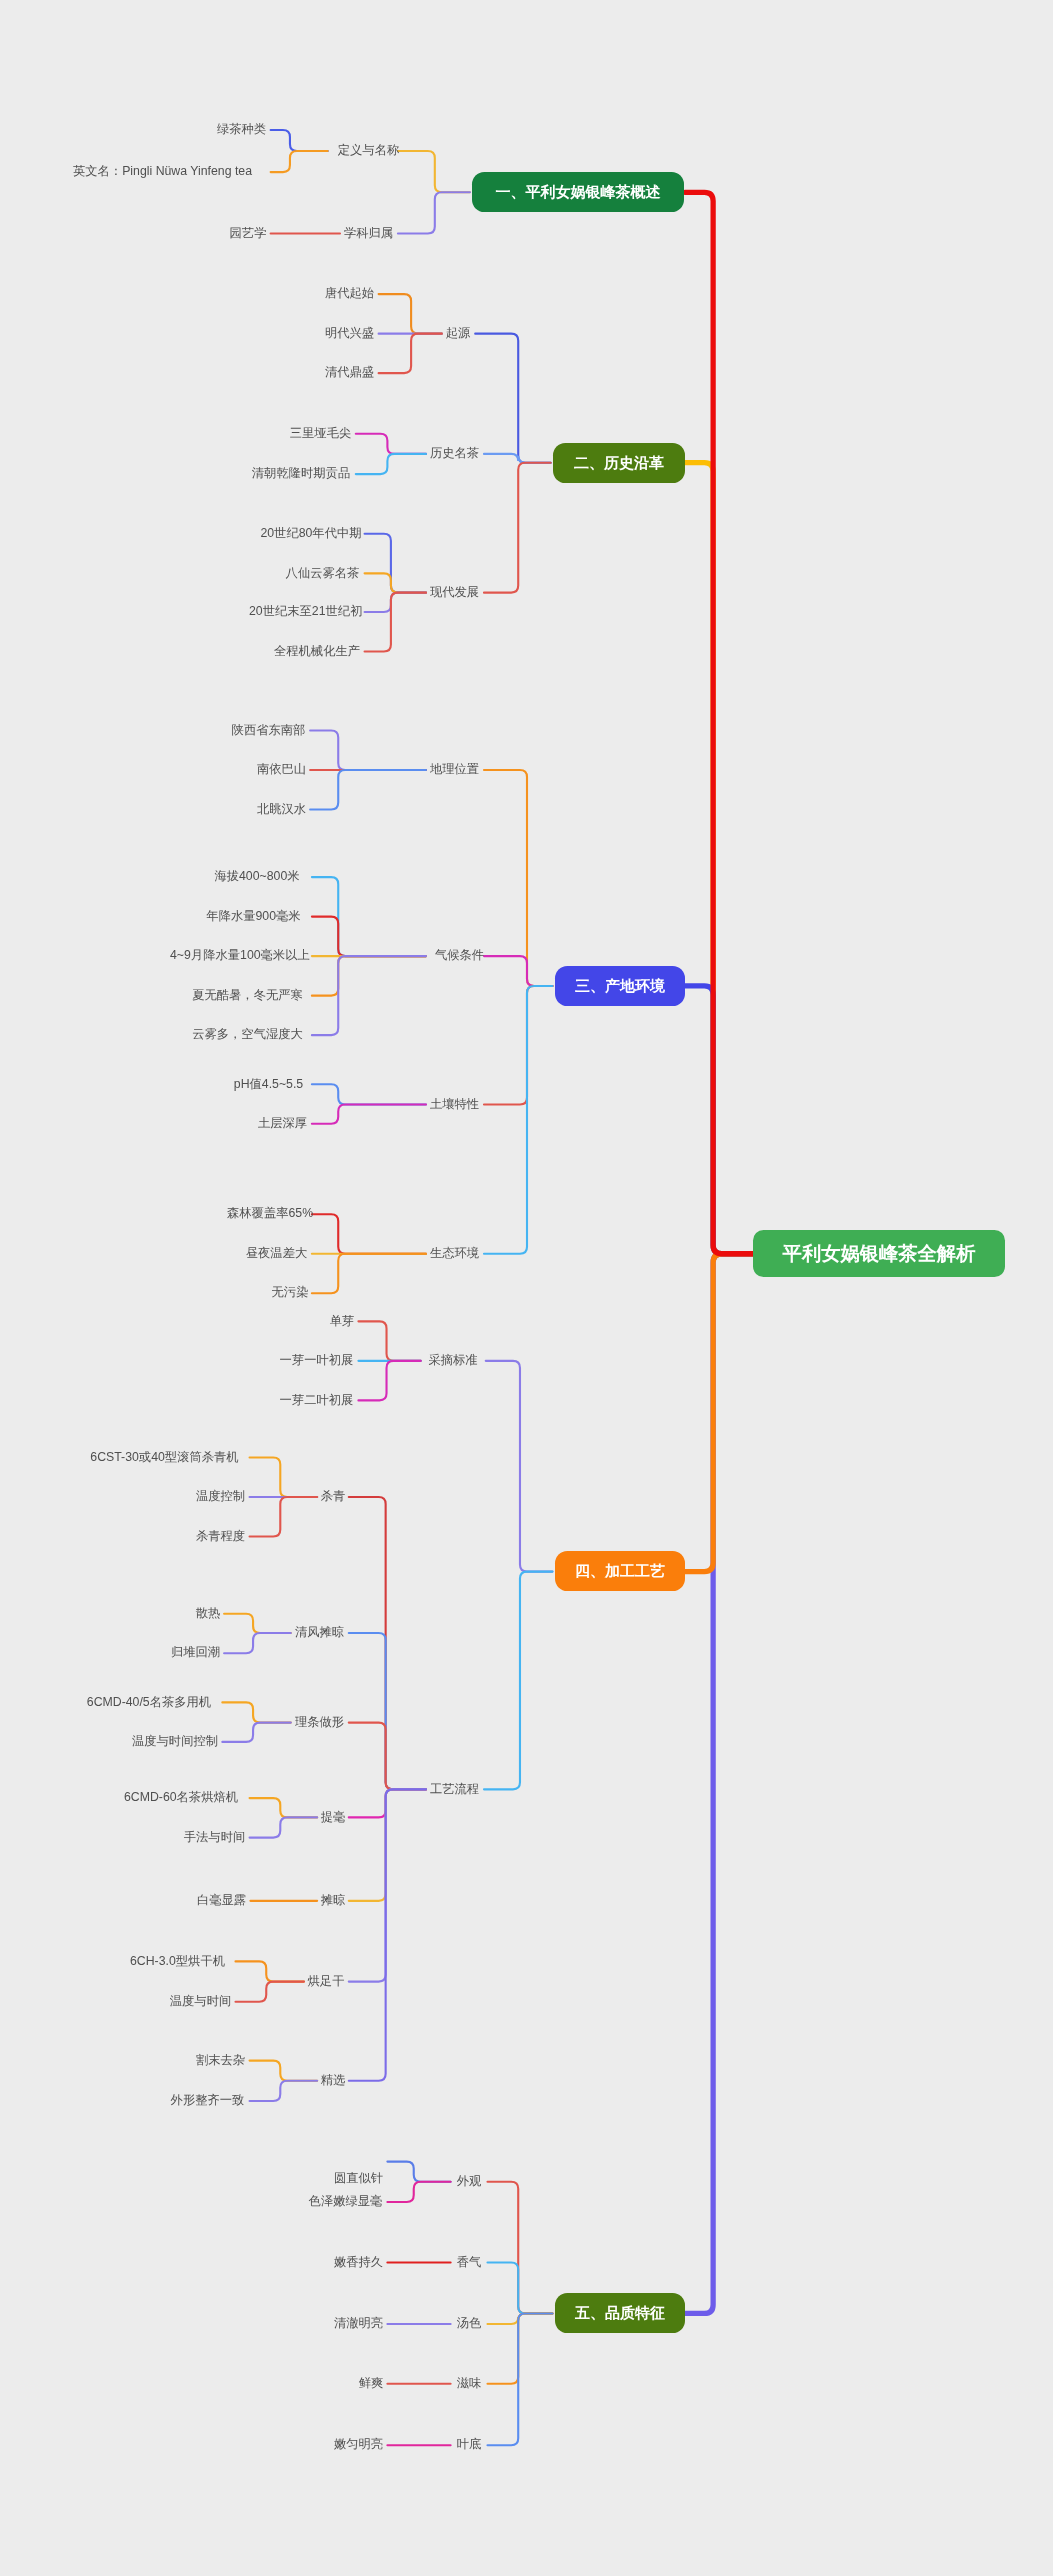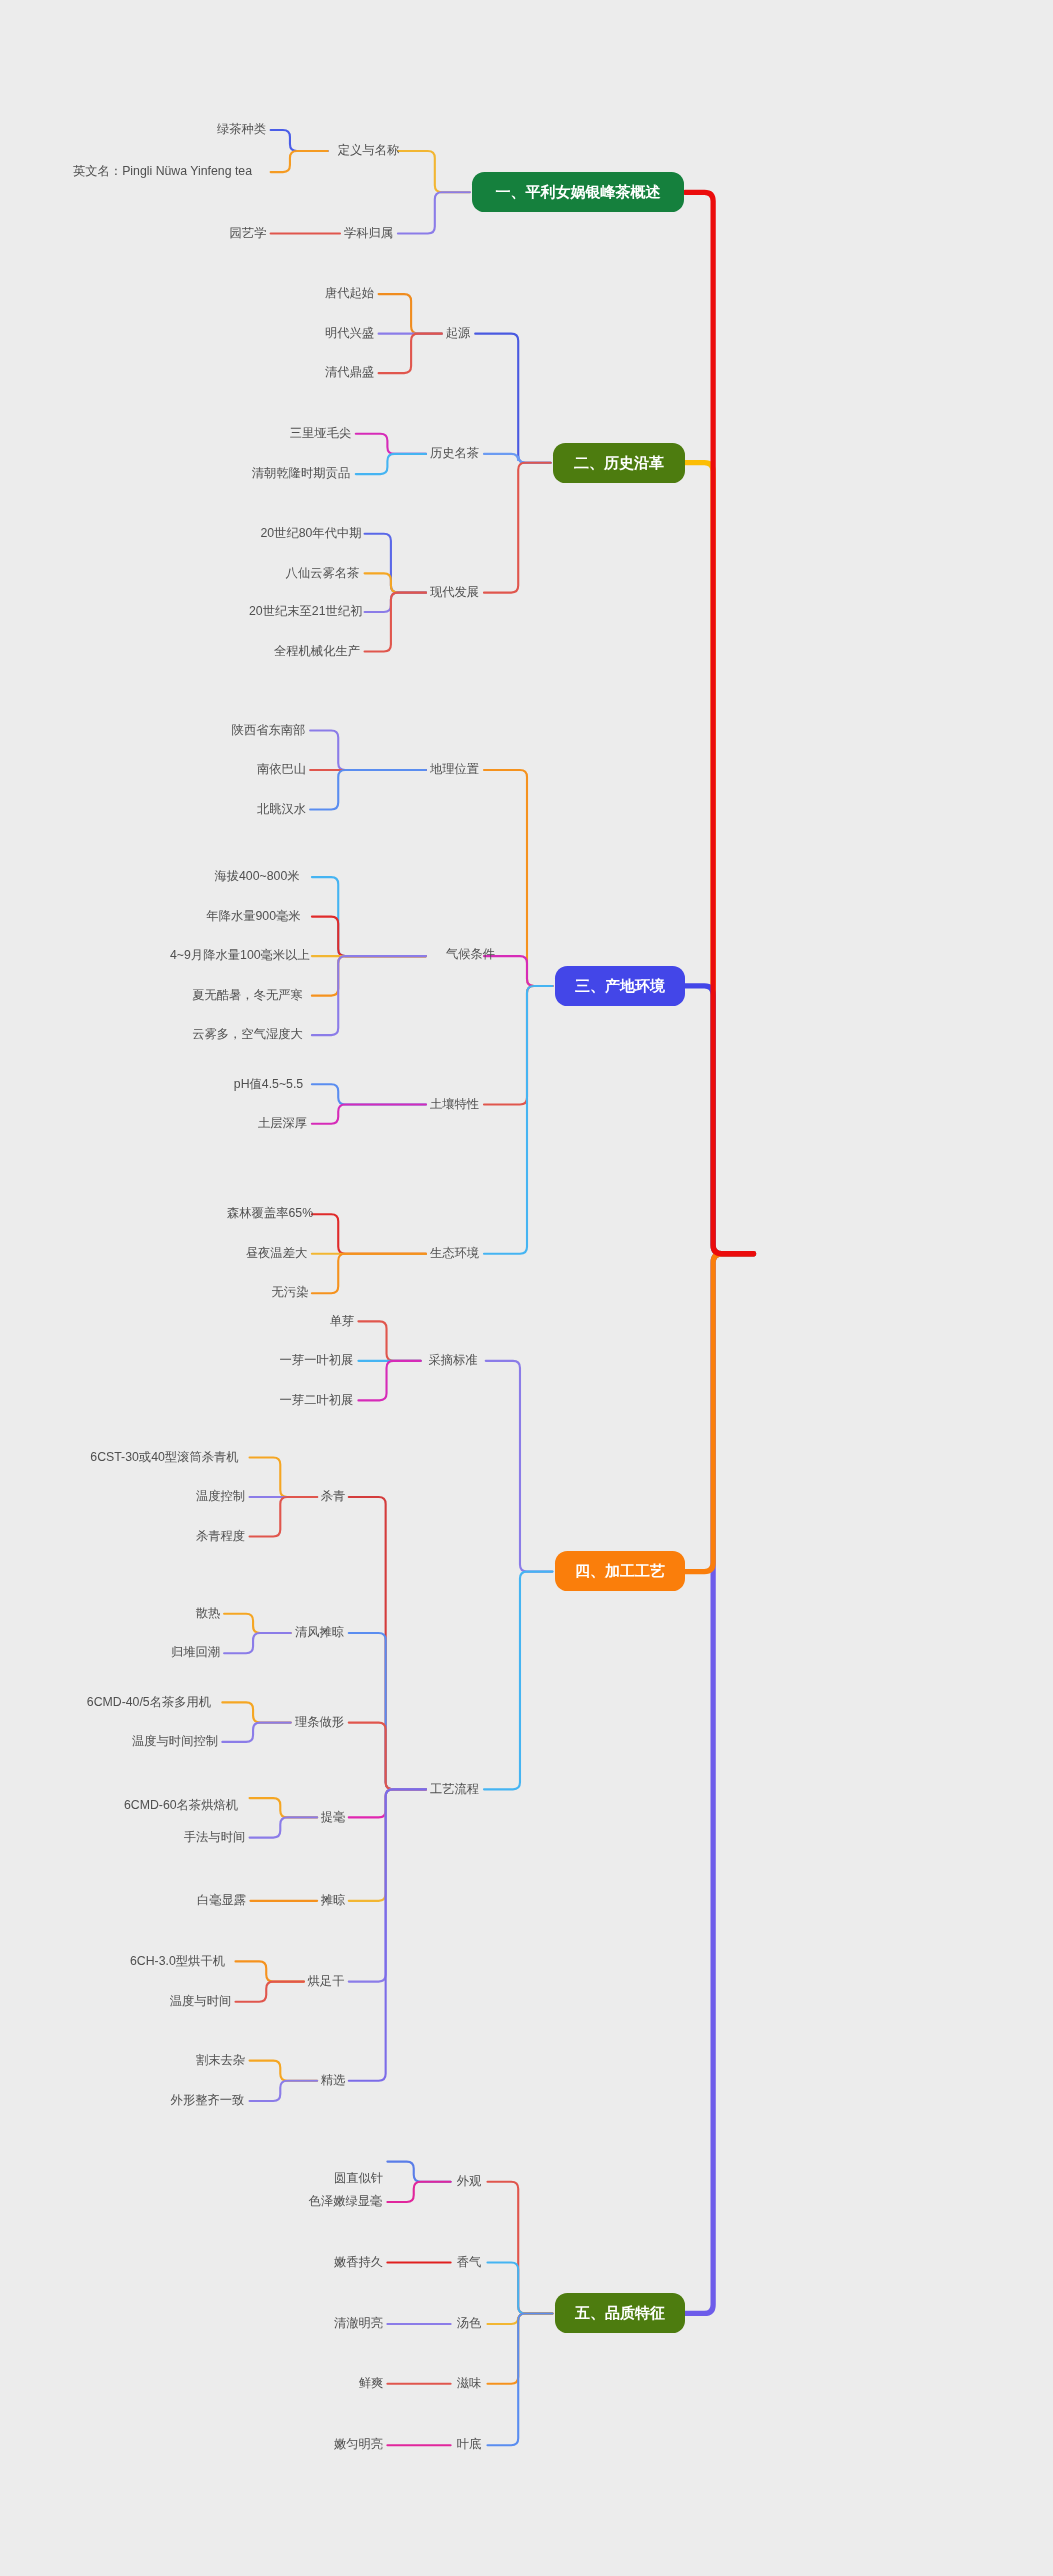--- a/index.html
+++ b/index.html
@@ -109,21 +109,21 @@
     <div class="node-label" style="left: 249px; top: 465px; width: 104px;">清朝乾隆时期贡品</div>
     <div class="node-label" style="left: 428px; top: 584px; width: 53px;">现代发展</div>
     <div class="node-label" style="left: 260px; top: 525px; width: 102px;">20世纪80年代中期</div>
     <div class="node-label" style="left: 284px; top: 565px; width: 77px;">八仙云雾名茶</div>
     <div class="node-label" style="left: 249px; top: 603px; width: 112px;">20世纪末至21世纪初</div>
     <div class="node-label" style="left: 272px; top: 643px; width: 90px;">全程机械化生产</div>
     <div class="node-label" style="left: 428px; top: 761px; width: 53px;">地理位置</div>
     <div class="node-label" style="left: 230px; top: 722px; width: 77px;">陕西省东南部</div>
     <div class="node-label" style="left: 255px; top: 761px; width: 53px;">南依巴山</div>
     <div class="node-label" style="left: 255px; top: 801px; width: 53px;">北眺汉水</div>
-    <div class="node-label" style="left: 444px; top: 947px; width: 53px; font-family: Liberation Mono, monospace;">气候条件</div>
+    <div class="node-label" style="left: 433px; top: 947px; width: 53px;">气候条件</div>
     <div class="node-label" style="left: 205px; top: 868px; width: 104px;">海拔400~800米</div>
     <div class="node-label" style="left: 198px; top: 908px; width: 111px;">年降水量900毫米</div>
     <div class="node-label" style="left: 170px; top: 947px; width: 139px;">4~9月降水量100毫米以上</div>
     <div class="node-label" style="left: 186px; top: 987px; width: 123px;">夏无酷暑，冬无严寒</div>
     <div class="node-label" style="left: 186px; top: 1026px; width: 123px;">云雾多，空气湿度大</div>
     <div class="node-label" style="left: 428px; top: 1096px; width: 53px;">土壤特性</div>
     <div class="node-label" style="left: 228px; top: 1076px; width: 81px;">pH值4.5~5.5</div>
     <div class="node-label" style="left: 256px; top: 1115px; width: 53px;">土层深厚</div>
     <div class="node-label" style="left: 428px; top: 1245px; width: 53px;">生态环境</div>
     <div class="node-label" style="left: 227px; top: 1205px; width: 83px;">森林覆盖率65%</div>
@@ -138,21 +138,21 @@
     <div class="node-label" style="left: 83px; top: 1449px; width: 163px;">6CST-30或40型滚筒杀青机</div>
     <div class="node-label" style="left: 194px; top: 1488px; width: 53px;">温度控制</div>
     <div class="node-label" style="left: 194px; top: 1528px; width: 53px;">杀青程度</div>
     <div class="node-label" style="left: 293px; top: 1624px; width: 53px;">清风摊晾</div>
     <div class="node-label" style="left: 195px; top: 1605px; width: 26px;">散热</div>
     <div class="node-label" style="left: 169px; top: 1644px; width: 53px;">归堆回潮</div>
     <div class="node-label" style="left: 293px; top: 1714px; width: 53px;">理条做形</div>
     <div class="node-label" style="left: 79px; top: 1694px; width: 140px;">6CMD-40/5名茶多用机</div>
     <div class="node-label" style="left: 130px; top: 1733px; width: 90px;">温度与时间控制</div>
     <div class="node-label" style="left: 320px; top: 1809px; width: 26px;">提毫</div>
-    <div class="node-label" style="left: 115px; top: 1789px; width: 132px; margin-top: 8px;">6CMD-60名茶烘焙机</div>
+    <div class="node-label" style="left: 115px; top: 1789px; width: 132px;">6CMD-60名茶烘焙机</div>
     <div class="node-label" style="left: 182px; top: 1829px; width: 65px;">手法与时间</div>
     <div class="node-label" style="left: 320px; top: 1892px; width: 26px;">摊晾</div>
     <div class="node-label" style="left: 195px; top: 1892px; width: 53px;">白毫显露</div>
     <div class="node-label" style="left: 306px; top: 1973px; width: 40px;">烘足干</div>
     <div class="node-label" style="left: 122px; top: 1953px; width: 111px;">6CH-3.0型烘干机</div>
     <div class="node-label" style="left: 168px; top: 1993px; width: 65px;">温度与时间</div>
     <div class="node-label" style="left: 320px; top: 2072px; width: 26px;">精选</div>
     <div class="node-label" style="left: 194px; top: 2052px; width: 53px;">割末去杂</div>
     <div class="node-label" style="left: 169px; top: 2092px; width: 77px;">外形整齐一致</div>
     <div class="node-label" style="left: 453px; top: 2173px; width: 32px;">外观</div>
@@ -164,14 +164,15 @@
     <div class="node-label" style="left: 332px; top: 2315px; width: 53px;">清澈明亮</div>
     <div class="node-label" style="left: 453px; top: 2375px; width: 32px;">滋味</div>
     <div class="node-label" style="left: 358px; top: 2375px; width: 26px;">鲜爽</div>
     <div class="node-label" style="left: 453px; top: 2436px; width: 32px;">叶底</div>
     <div class="node-label" style="left: 332px; top: 2436px; width: 53px;">嫩匀明亮</div>
     <div class="section-box" style="left: 472px; top: 172px; width: 212px; height: 40px; background: #15803d;">一、平利女娲银峰茶概述</div>
     <div class="section-box" style="left: 553px; top: 443px; width: 132px; height: 40px; background: #4d7c0f;">二、历史沿革</div>
     <div class="section-box" style="left: 555px; top: 966px; width: 130px; height: 40px; background: rgb(67, 70, 232);">三、产地环境</div>
     <div class="section-box" style="left: 555px; top: 1551px; width: 130px; height: 40px; background: rgb(250, 126, 11);">四、加工工艺</div>
     <div class="section-box" style="left: 555px; top: 2293px; width: 130px; height: 40px; background: #4d7c0f;">五、品质特征</div>
+    <div class="root-box" style="left: 753px; top: 1230px; width: 252px; height: 47px; background: rgb(63, 174, 84);">平利女娲银峰茶全解析</div>
   </div>
 
 
 </body></html>

